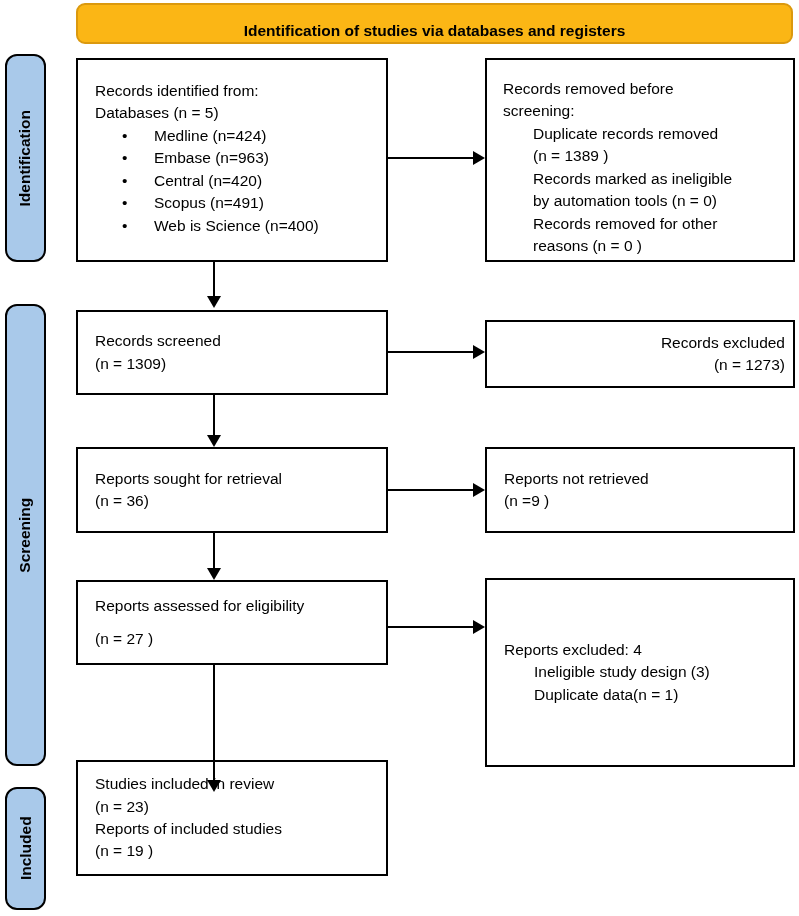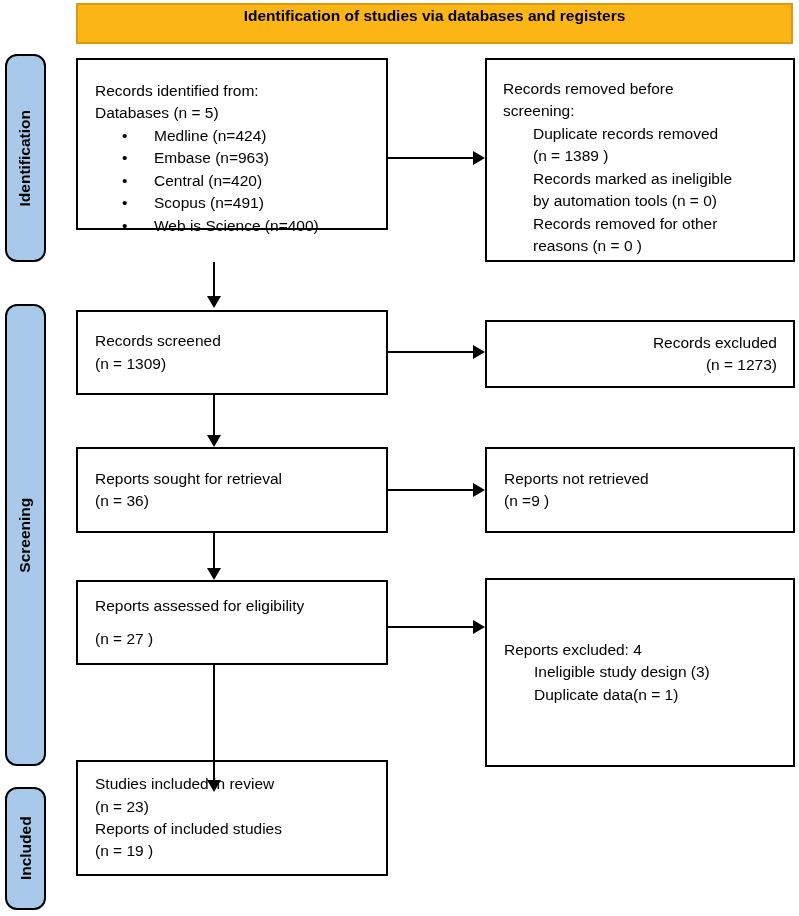--- a/index.html
+++ b/index.html
@@ -18,23 +18,23 @@
     font-family:"Liberation Sans","DejaVu Sans",sans-serif;
     color:var(--text-color);
     font-size:15.5px;
     line-height:1.45;
     overflow:hidden;
   }
   .banner{
     position:absolute;left:76px;top:3px;width:717px;height:41px;
     background:var(--header-fill);
     border:2px solid var(--header-border);
-    border-radius:0;
+    border-radius:9px;
     box-sizing:border-box;
-    display:flex;align-items:flex-start;justify-content:center;
+    display:flex;align-items:flex-end;justify-content:center;
     font-weight:bold;font-size:15.5px;
   }
   .stage{
     position:absolute;left:5px;width:41px;
     background:var(--stage-fill);
     border:2.5px solid var(--line-color);
     border-radius:12px;
     box-sizing:border-box;
     display:flex;align-items:center;justify-content:center;
   }
@@ -50,33 +50,33 @@
 
   .box{
     position:absolute;
     background:var(--box-fill);
     border:2.4px solid var(--line-color);
     box-sizing:border-box;
   }
   .col-left{left:76px;width:312px;}
   .col-right{left:485px;width:310px;}
 
-  #box-identified{top:58px;height:172px;padding:20px 8px 0 17px;}
+  #box-identified{top:58px;height:204px;padding:20px 8px 0 17px;}
   #box-removed{top:58px;height:204px;padding:18px 8px 0 16px;}
   #box-screened{top:310px;height:85px;}
   #box-excluded{top:320px;height:68px;text-align:right;}
   #box-sought{top:447px;height:86px;}
   #box-not-retrieved{top:447px;height:86px;}
   #box-assessed{top:580px;height:85px;gap:11px;}
   #box-reports-excluded{top:578px;height:189px;}
   #box-included{top:760px;height:116px;}
 
   .vcenter{
     display:flex;flex-direction:column;justify-content:center;
-    padding-left:17px;padding-right:16px;
+    padding-left:17px;padding-right:8px;
   }
   .bullet-row{display:flex;}
   .bullet-glyph{flex:0 0 32px;margin-left:27px;}
   .indent{margin-left:30px;}
   .italic{}
 
   
   .arrow-v{position:absolute;width:0;border-left:2px solid var(--line-color);}
   .arrow-v::after{
     content:'';position:absolute;left:-8px;bottom:-12px;

